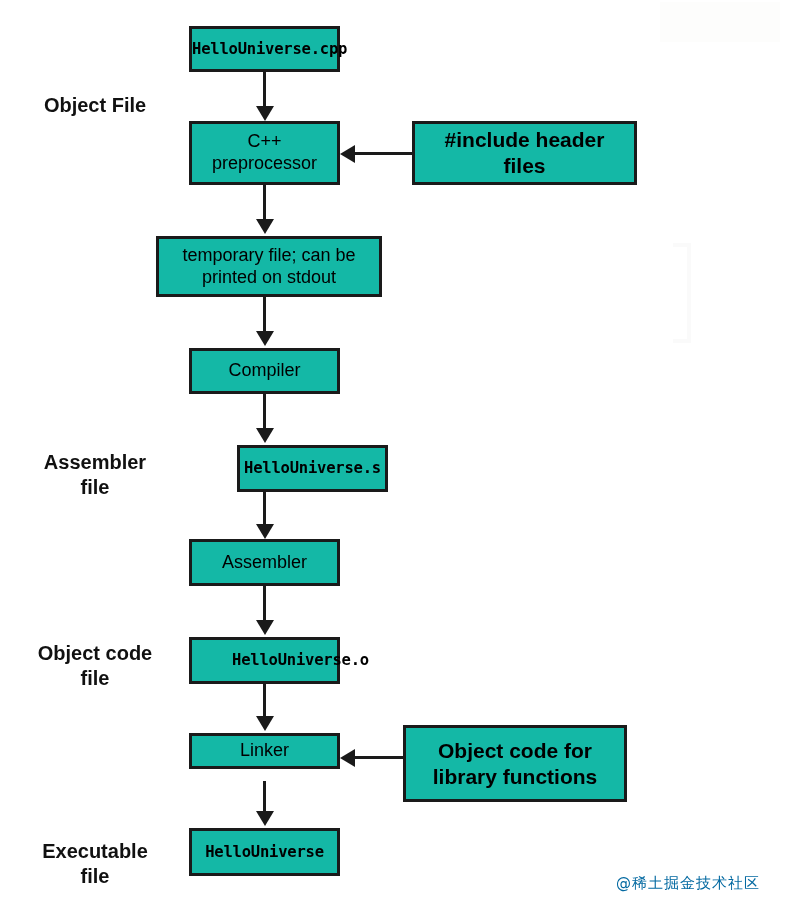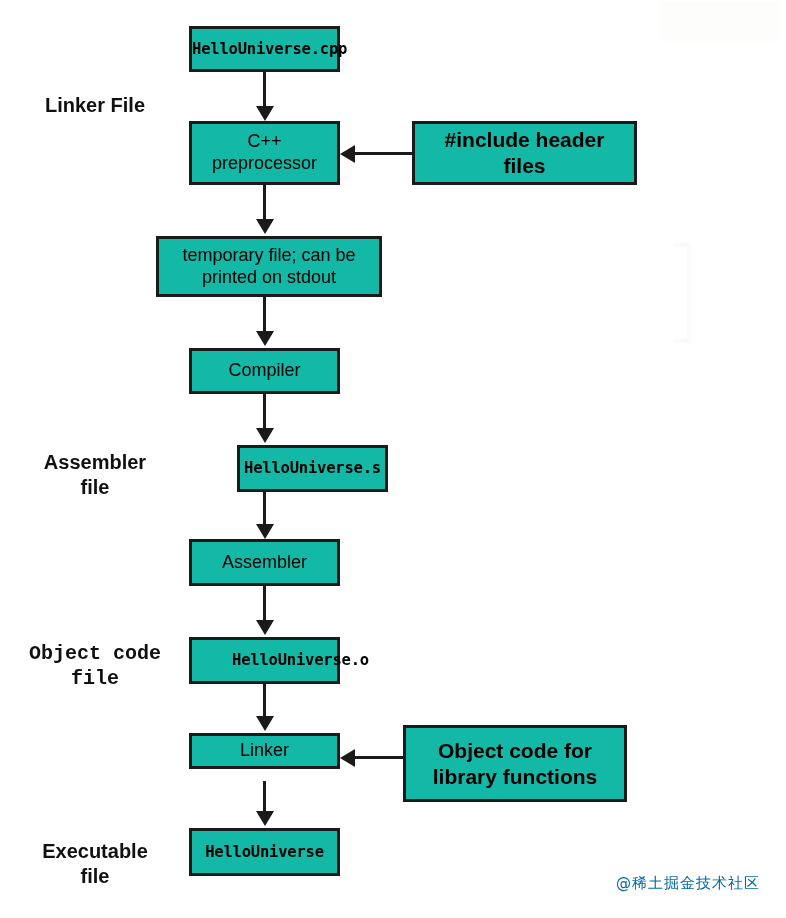--- a/index.html
+++ b/index.html
@@ -162,26 +162,26 @@
 
   <div class="conn-v" style="left:263px; top:781px; height:32px;"></div>
   <div class="arrow-down" style="left:255.5px; top:811px;"></div>
 
   <div class="conn-h" style="left:355px; top:152px; width:58px;"></div>
   <div class="arrow-left" style="left:340px; top:144.5px;"></div>
 
   <div class="conn-h" style="left:355px; top:756px; width:50px;"></div>
   <div class="arrow-left" style="left:340px; top:748.5px;"></div>
 
-  <div class="stage-label" style="left:20px; top:93px; width:150px;">Linker File</div>
+  <div class="stage-label" style="left:20px; top:93px; width:150px;">Object File</div>
 
   <div class="stage-label" style="left:20px; top:450px; width:150px;">Assembler
 file</div>
 
-  <div class="stage-label" style="left:20px; top:641px; width:150px;font-family:Liberation Mono, monospace;">Object code
+  <div class="stage-label" style="left:20px; top:641px; width:150px;">Object code
 file</div>
 
   <div class="stage-label" style="left:20px; top:839px; width:150px;">Executable
 file</div>
 
   <div class="node file" style="left:189px; top:26px; width:151px; height:46px;">
     <span class="txt">HelloUniverse.cpp</span>
   </div>
 
   <div class="node proc" style="left:189px; top:121px; width:151px; height:64px;">

